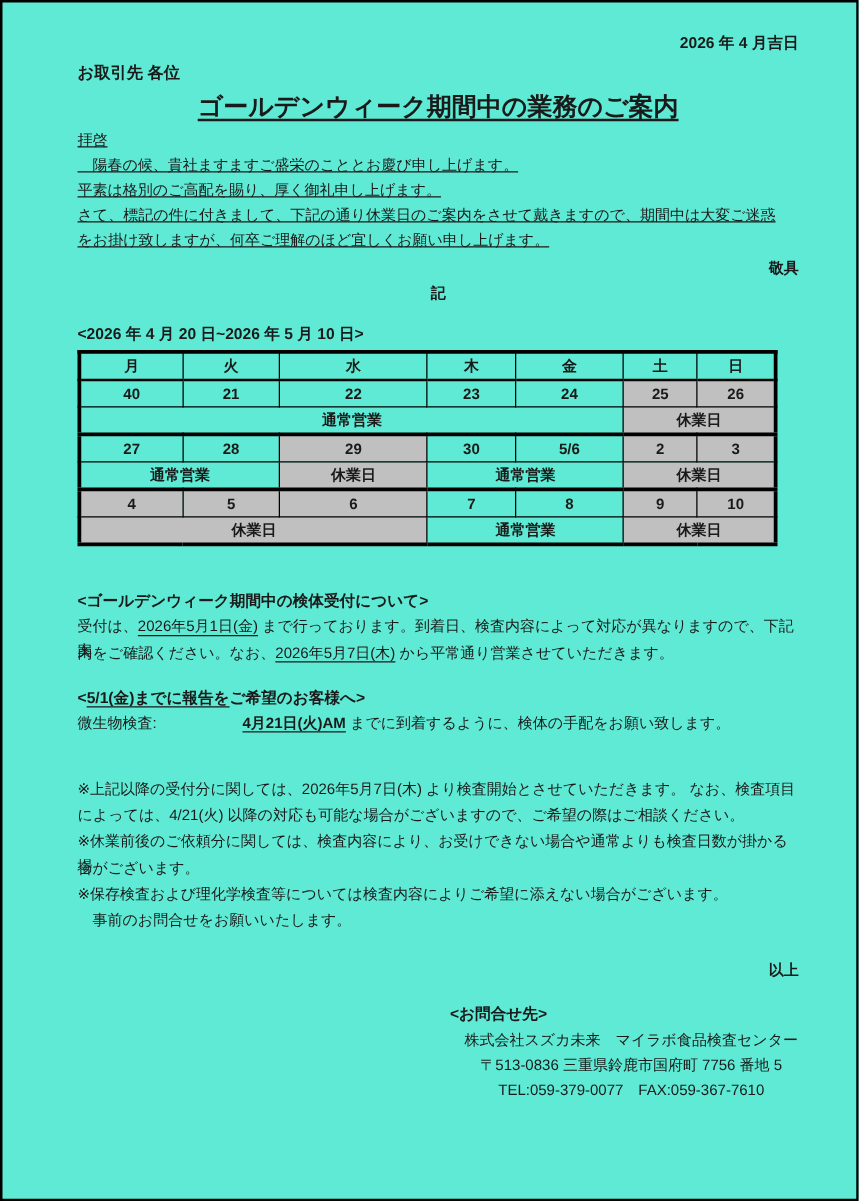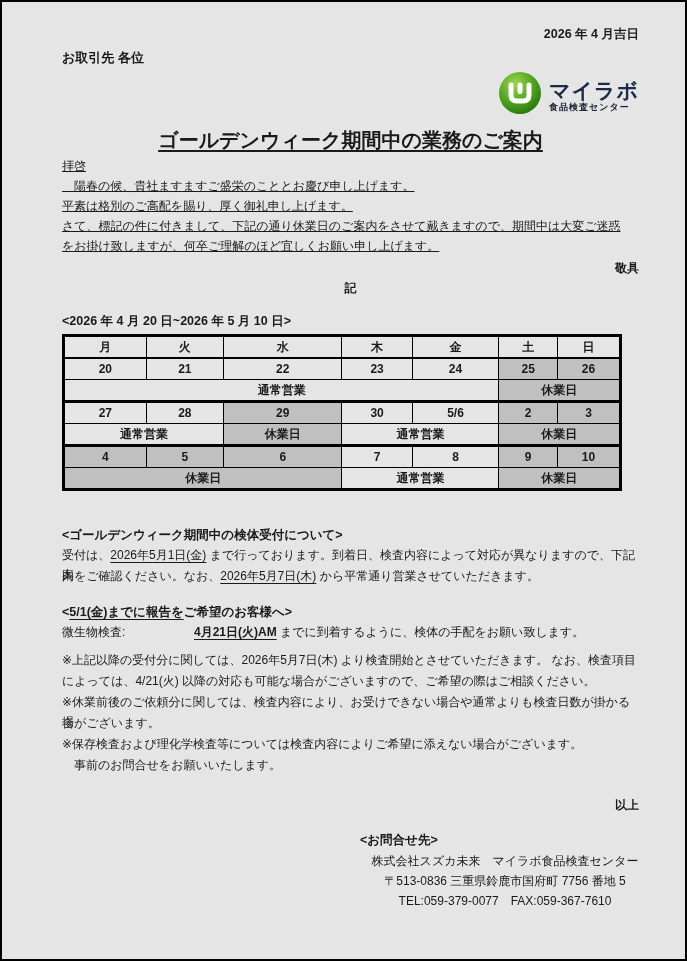--- a/index.html
+++ b/index.html
@@ -1,18 +1,18 @@
 <!DOCTYPE html>
 <html><head>
 <meta charset="utf-8">
 <style>
   html,body{margin:0;padding:0;background:#fff;}
   .page{
     position:relative;box-sizing:border-box;width:687px;height:961px;
-    background:#e5e5e5;border:2px solid #000;
+    background:#5eead4;border:2px solid #000;
     padding:22px 46px 0 60px;
     font-family:"Liberation Sans","DejaVu Sans",sans-serif;
     font-size:12px;color:#1a1a1a;line-height:20px;
   }
   .right{text-align:right;}
   .center{text-align:center;}
   .bold{font-weight:bold;}
   .u{text-decoration:underline;text-underline-offset:3px;}
   .date-line{font-weight:bold;font-size:12.5px;}
   .recipient{margin-top:4px;font-size:13px;font-weight:bold;}
@@ -35,56 +35,36 @@
   table.cal th{border-bottom-width:2px;}
   tr.group-end td{border-bottom-width:3px;}
   td.gray{background:#c0c0c0;}
   .sec-heading{font-weight:bold;font-size:12.5px;}
   .sec1{margin-top:34px;}
   .sec-body div{height:21px;}
   .sec2{margin-top:15px;}
   .dl-item{height:21px;}
   .dl-label{display:inline-block;width:132px;}
   .dl-date{font-weight:bold;}
-  .notes{margin-top:7px;}
+  .notes{margin-top:32px;}
   .notes div{height:21px;}
   .end-mark{margin-top:19px;font-weight:bold;}
   .contact{margin-top:15px;margin-left:298px;width:290px;}
   .contact-heading{font-weight:bold;font-size:12.5px;height:21px;}
   .contact div.c-line{text-align:center;height:20px;}
 </style>
 </head>
 <body>
 
 <div class="page">
 
   <div class="date-line right">2026 年 4 月吉日</div>
 
   <div class="recipient">お取引先 各位</div>
 
-  <div class="logo-row">
-    <span class="logo-mark">
-      <svg width="46" height="46" viewBox="0 0 46 46">
-        <defs>
-          <radialGradient id="lg" cx="38%" cy="28%" r="80%">
-            <stop offset="0%" stop-color="#9ed44e"></stop>
-            <stop offset="55%" stop-color="#4fa51d"></stop>
-            <stop offset="100%" stop-color="#226f10"></stop>
-          </radialGradient>
-        </defs>
-        <circle cx="23" cy="23" r="21" fill="url(#lg)"></circle>
-        <path d="M14 15 V25 Q14 31 20 31 H26 Q32 31 32 25 V15" fill="none" stroke="#ffffff" stroke-width="5" stroke-linecap="round"></path>
-        <path d="M23 15 V21.5" fill="none" stroke="#ffffff" stroke-width="5" stroke-linecap="round"></path>
-      </svg>
-    </span>
-    <span class="logo-text">
-      <div class="logo-name">マイラボ</div>
-      <div class="logo-sub">食品検査センター</div>
-    </span>
-  </div>
 
   <div class="doc-title center bold">
     <span class="u">ゴールデンウィーク期間中の業務のご案内</span>
   </div>
 
   <div class="greeting">
     <div>拝啓</div>
     <div>　陽春の候、貴社ますますご盛栄のこととお慶び申し上げます。</div>
     <div>平素は格別のご高配を賜り、厚く御礼申し上げます。</div>
     <div>さて、標記の件に付きまして、下記の通り休業日のご案内をさせて戴きますので、期間中は大変ご迷惑</div>
@@ -102,21 +82,21 @@
         <tr>
       <th>月</th>
       <th>火</th>
       <th>水</th>
       <th>木</th>
       <th>金</th>
       <th>土</th>
       <th>日</th>
     </tr>
     <tr>
-      <td>20</td>
+      <td>40</td>
       <td>21</td>
       <td>22</td>
       <td>23</td>
       <td>24</td>
       <td class="gray">25</td>
       <td class="gray">26</td>
     </tr>
     <tr class="group-end">
       <td colspan="5">通常営業</td>
       <td colspan="2" class="gray">休業日</td>

